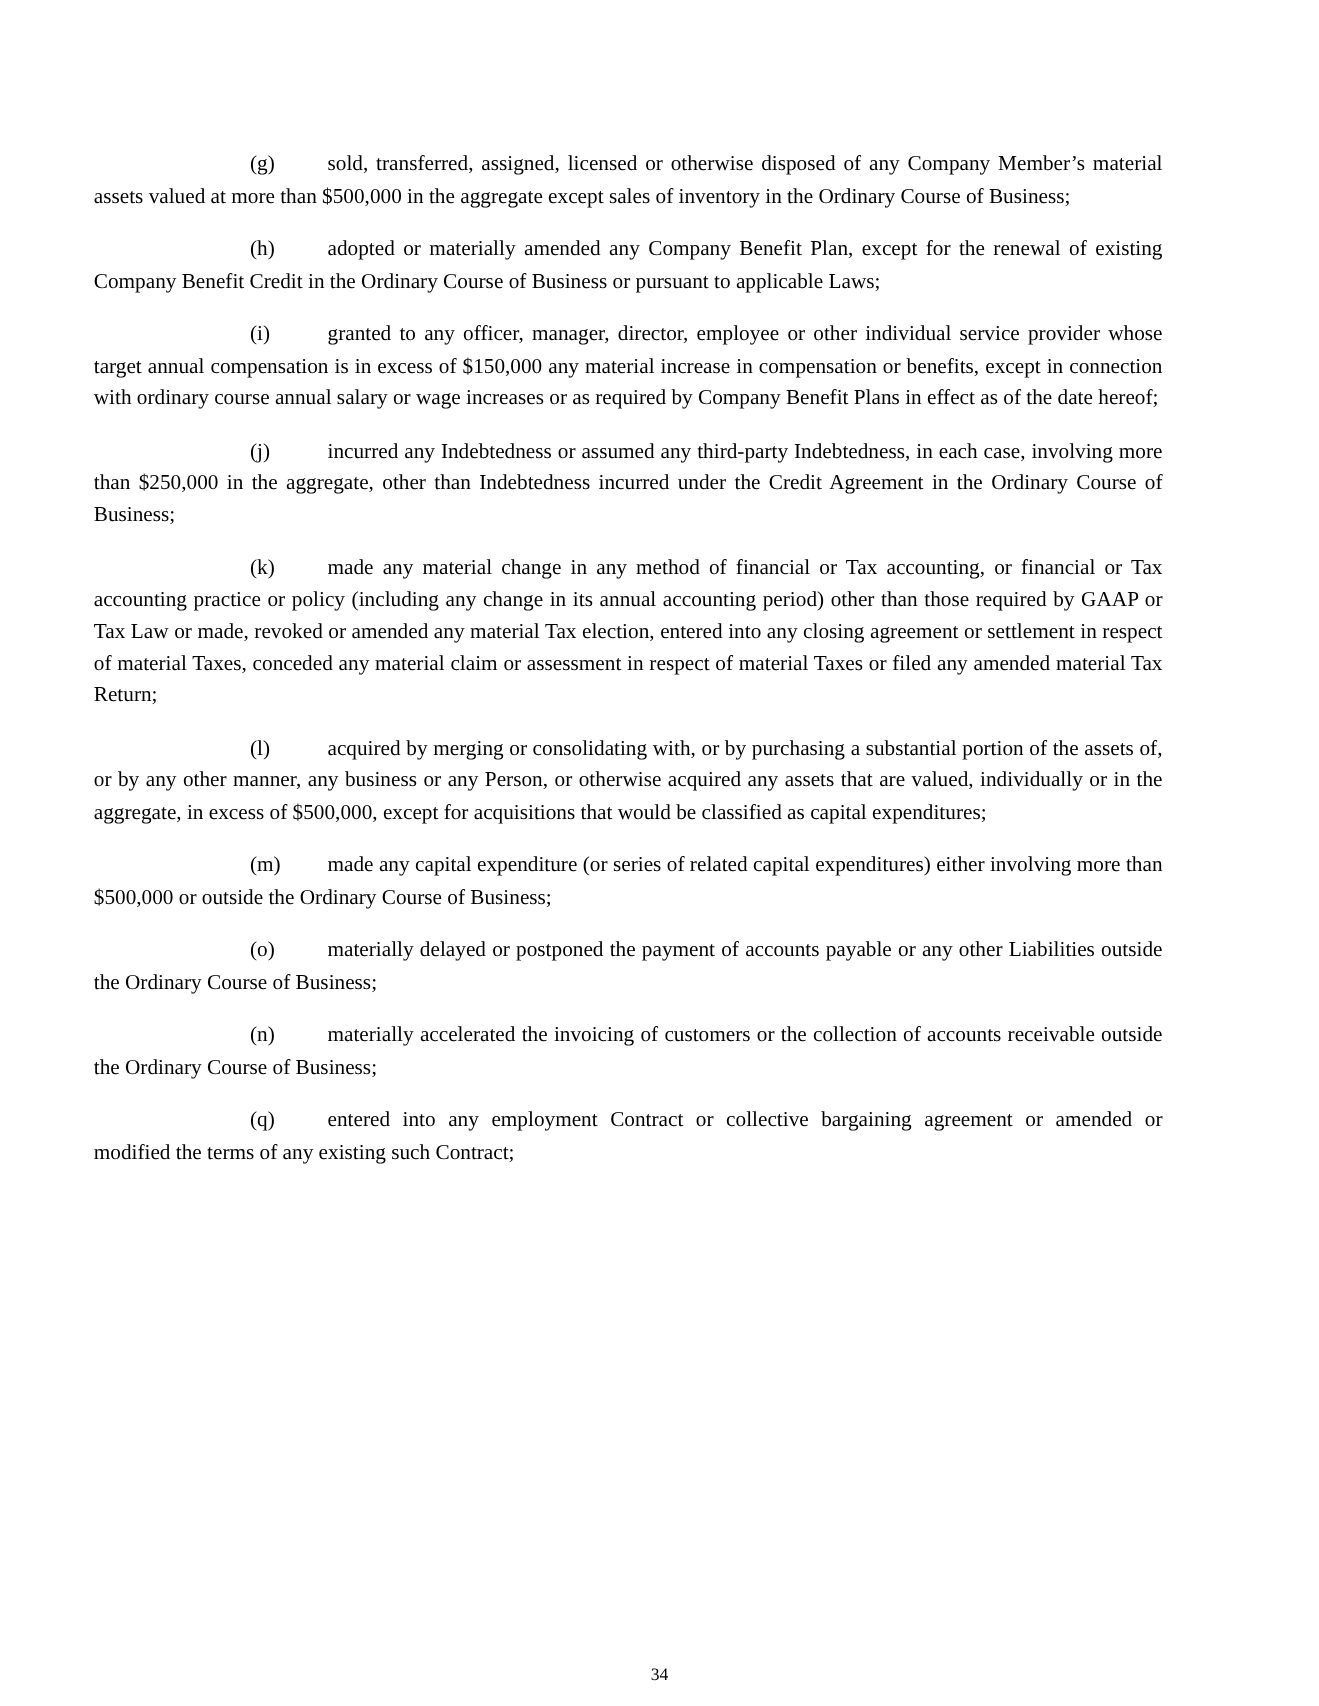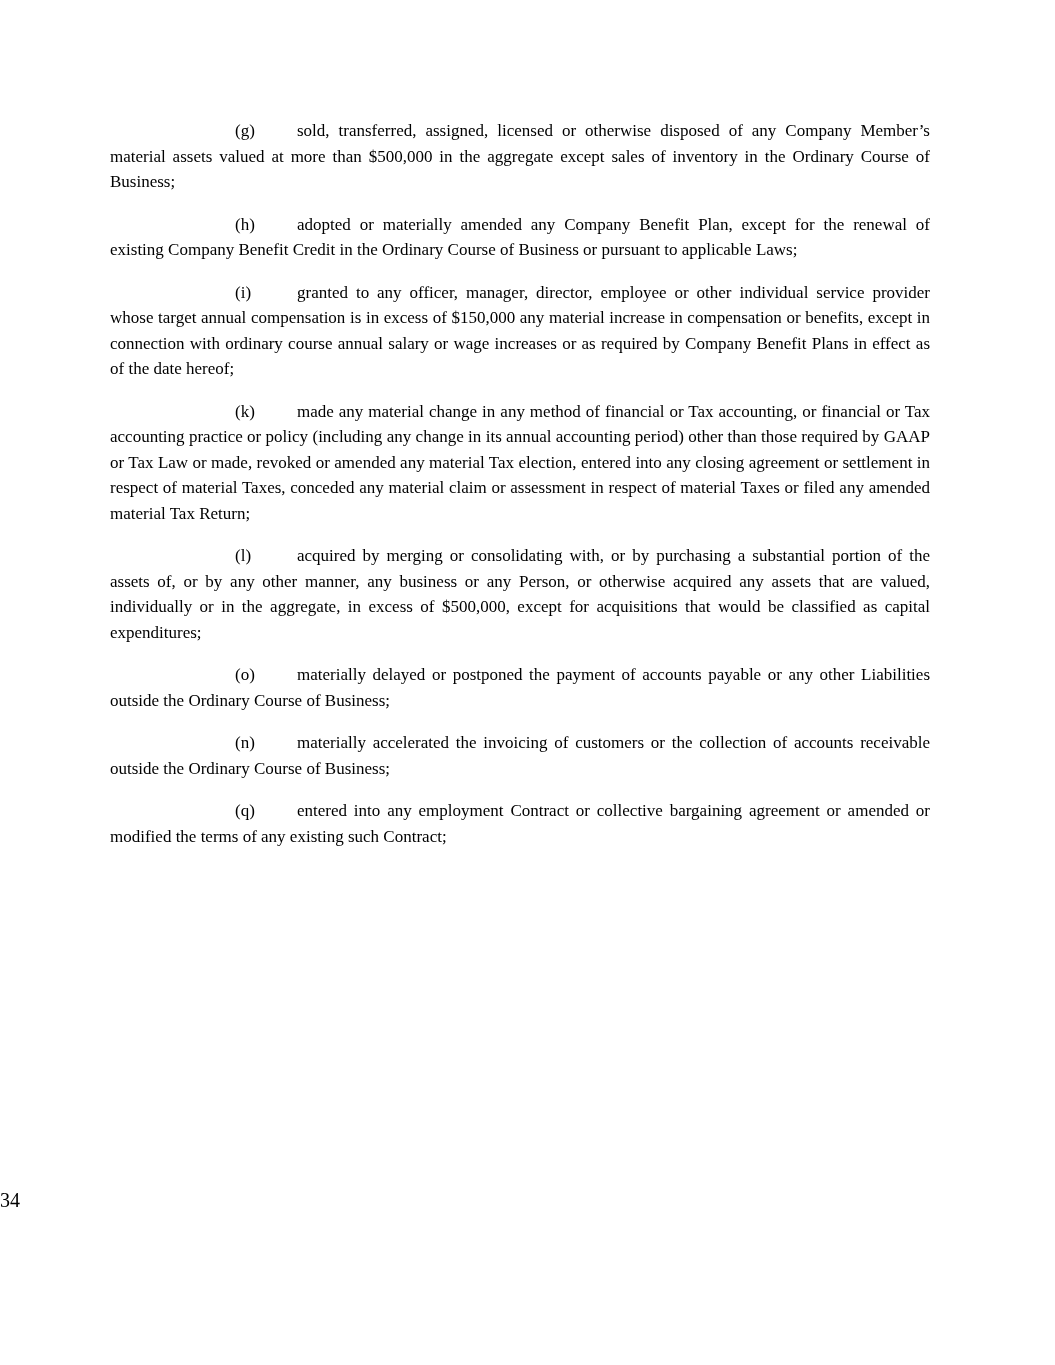--- a/index.html
+++ b/index.html
@@ -9,62 +9,64 @@
     height: 1365px;
     background: #ffffff;
     color: #000000;
     font-family: "Liberation Serif", "DejaVu Serif", serif;
   }
   .page {
     position: relative;
     width: 1055px;
     height: 1365px;
     background: #ffffff;
-    padding: 118px 125px 0 110px;
+    padding: 118px 125px 0 75px;
     overflow: hidden;
   }
   .doc p {
     margin: 0 0 17px 0;
     font-size: 17px;
     line-height: 25.5px;
     text-align: justify;
     text-indent: 125px;
   }
   .para-letter {
     display: inline-block;
     width: 62px;
     text-indent: 0;
   }
   .page-number {
     position: absolute;
     left: 0;
     right: 0;
-    top: 1188px;
-    text-align: left;
-    font-size: 20px;
+    top: 1328px;
+    text-align: center;
+    font-size: 14px;
     line-height: 25px;
   }
 </style>
 </head>
 <body>
 
 <div class="page">
   <div class="doc">
 
     <p><span class="para-letter">(g)</span><span class="para-text">sold, transferred, assigned, licensed or otherwise disposed of any Company Member’s material assets valued at more than $500,000 in the aggregate except sales of inventory in the Ordinary Course of Business;</span></p>
 
     <p><span class="para-letter">(h)</span><span class="para-text">adopted or materially amended any Company Benefit Plan, except for the renewal of existing Company Benefit Credit in the Ordinary Course of Business or pursuant to applicable Laws;</span></p>
 
     <p><span class="para-letter">(i)</span><span class="para-text">granted to any officer, manager, director, employee or other individual service provider whose target annual compensation is in excess of $150,000 any material increase in compensation or benefits, except in connection with ordinary course annual salary or wage increases or as required by Company Benefit Plans in effect as of the date hereof;</span></p>
 
+    <p><span class="para-letter">(j)</span><span class="para-text">incurred any Indebtedness or assumed any third-party Indebtedness, in each case, involving more than $250,000 in the aggregate, other than Indebtedness incurred under the Credit Agreement in the Ordinary Course of Business;</span></p>
 
     <p><span class="para-letter">(k)</span><span class="para-text">made any material change in any method of financial or Tax accounting, or financial or Tax accounting practice or policy (including any change in its annual accounting period) other than those required by GAAP or Tax Law or made, revoked or amended any material Tax election, entered into any closing agreement or settlement in respect of material Taxes, conceded any material claim or assessment in respect of material Taxes or filed any amended material Tax Return;</span></p>
 
     <p><span class="para-letter">(l)</span><span class="para-text">acquired by merging or consolidating with, or by purchasing a substantial portion of the assets of, or by any other manner, any business or any Person, or otherwise acquired any assets that are valued, individually or in the aggregate, in excess of $500,000, except for acquisitions that would be classified as capital expenditures;</span></p>
 
+    <p><span class="para-letter">(m)</span><span class="para-text">made any capital expenditure (or series of related capital expenditures) either involving more than $500,000 or outside the Ordinary Course of Business;</span></p>
 
     <p><span class="para-letter">(o)</span><span class="para-text">materially delayed or postponed the payment of accounts payable or any other Liabilities outside the Ordinary Course of Business;</span></p>
 
     <p><span class="para-letter">(n)</span><span class="para-text">materially accelerated the invoicing of customers or the collection of accounts receivable outside the Ordinary Course of Business;</span></p>
 
 
     <p><span class="para-letter">(q)</span><span class="para-text">entered into any employment Contract or collective bargaining agreement or amended or modified the terms of any existing such Contract;</span></p>
 
 
   </div>

